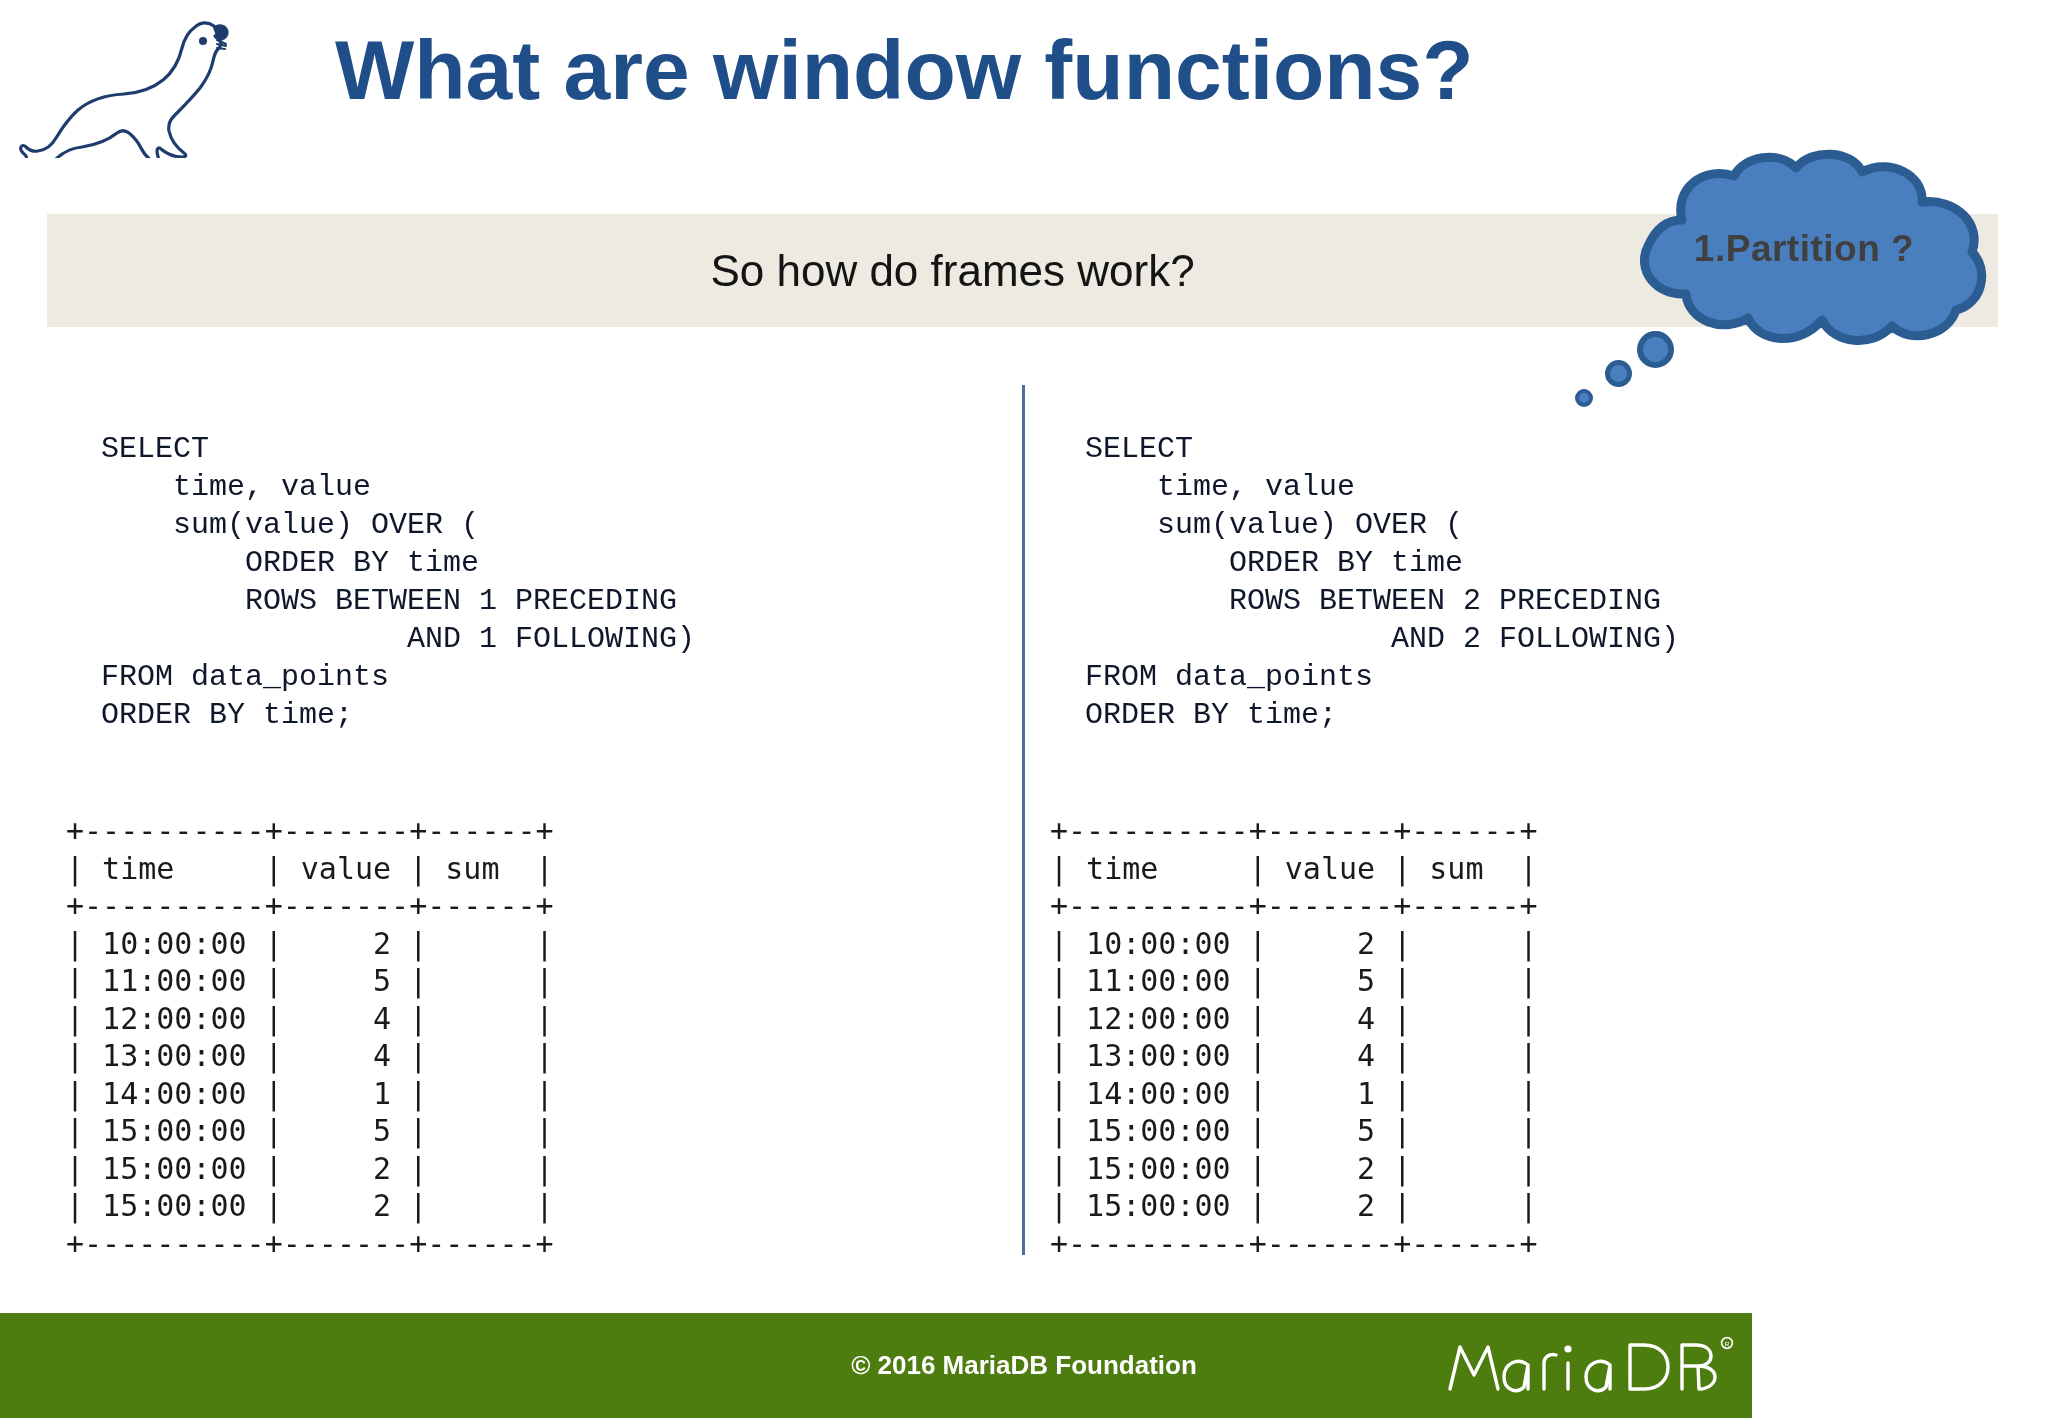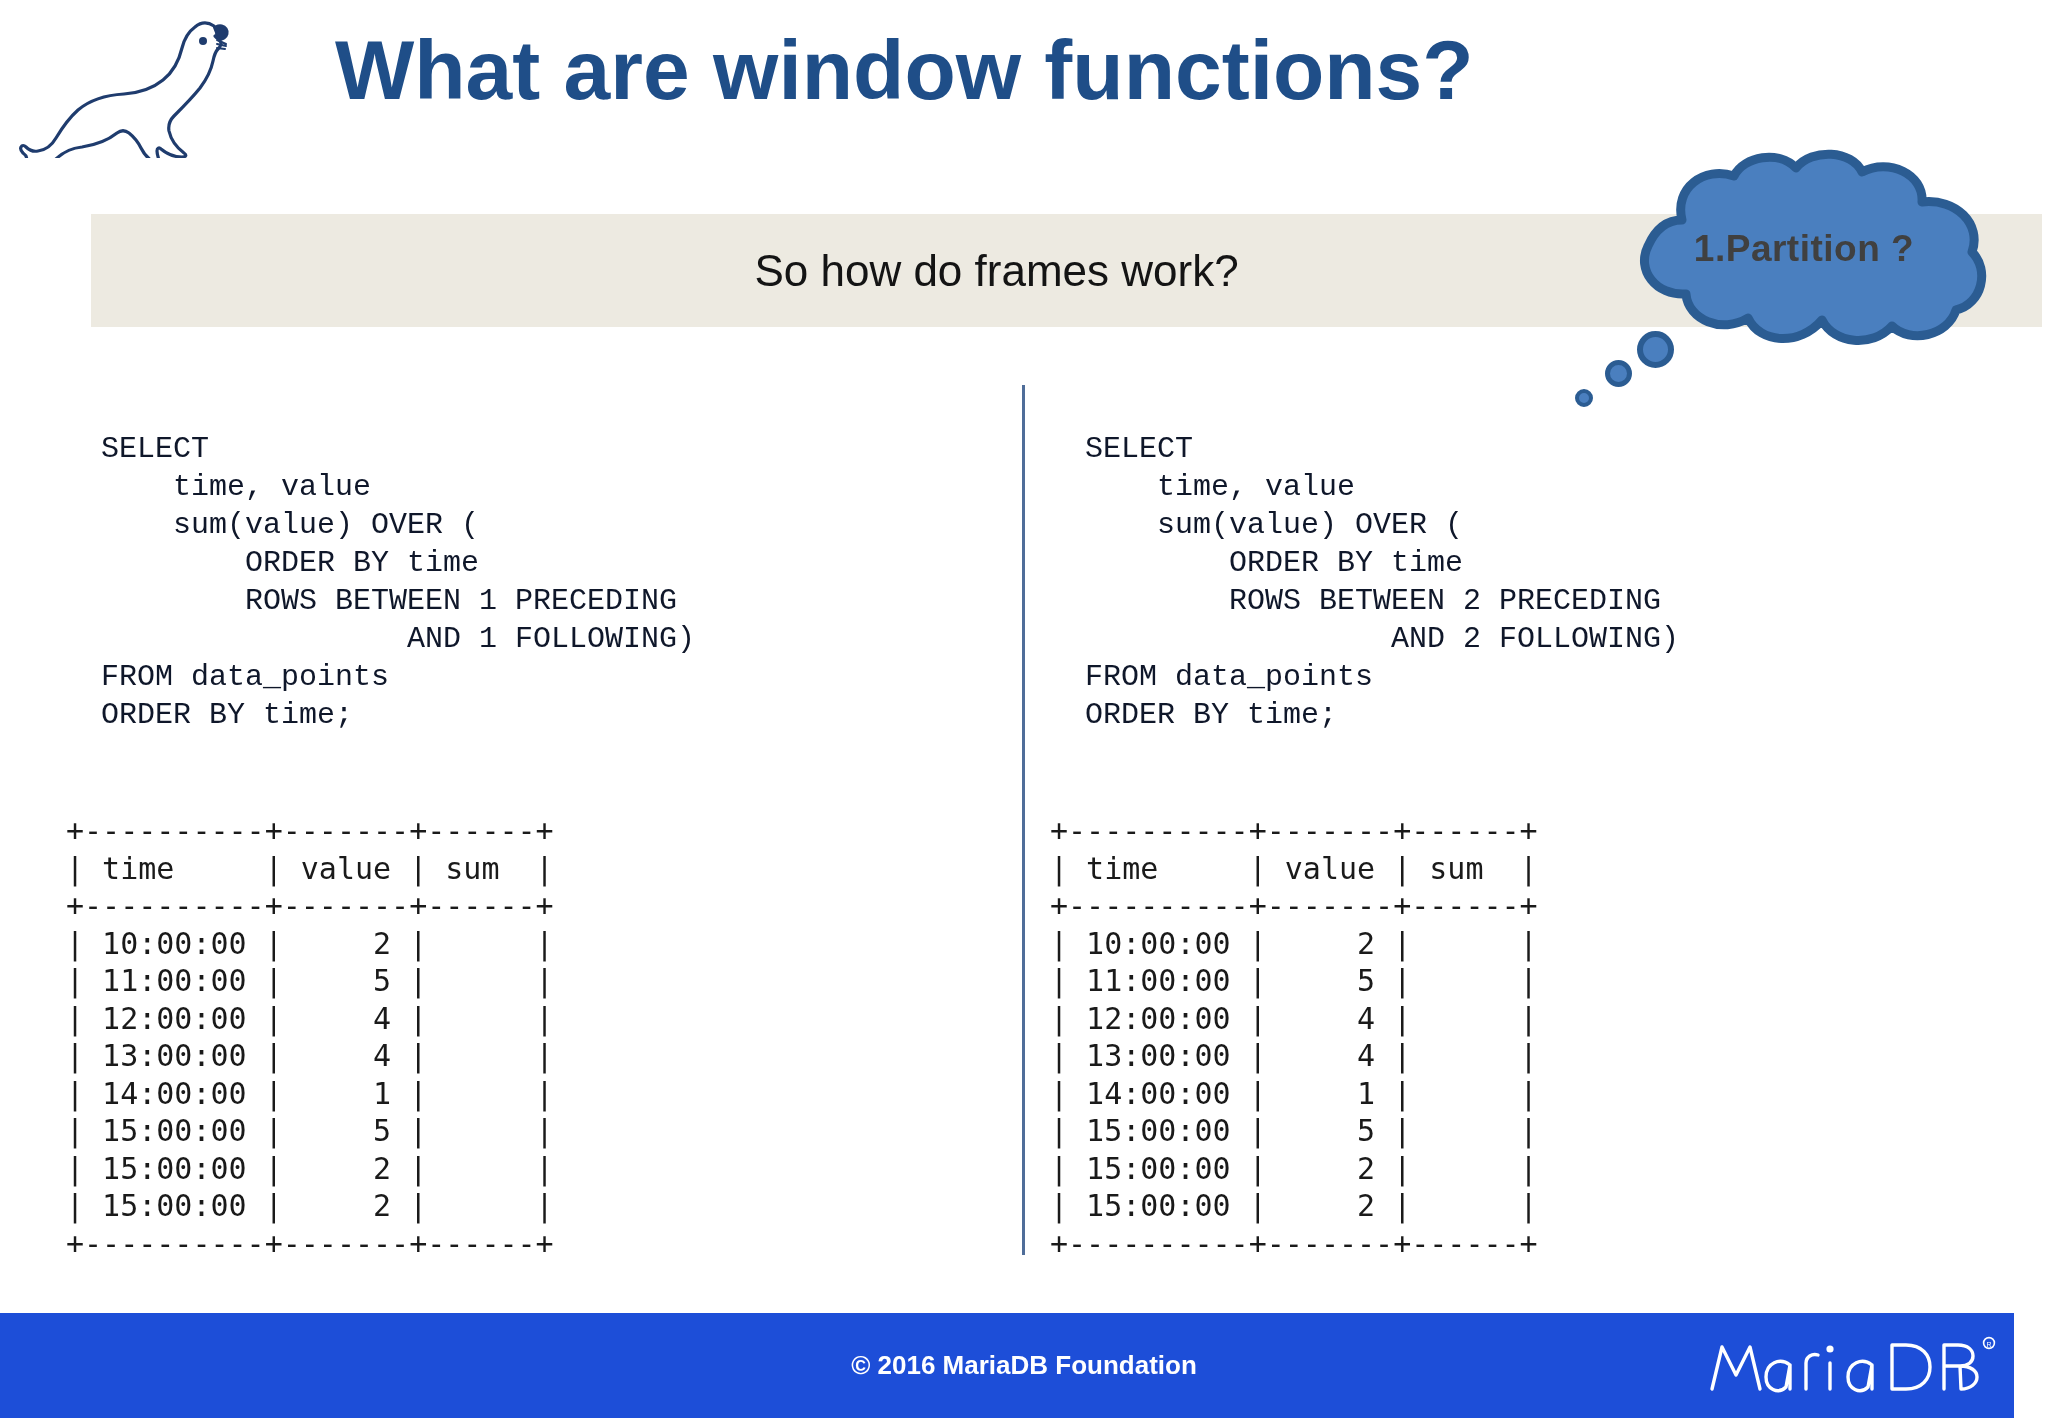--- a/index.html
+++ b/index.html
@@ -38,21 +38,20 @@
   }
 
   
   #subtitle-banner {
     position: absolute;
     left: 47px;
     top: 214px;
     width: 1951px;
     height: 113px;
     background: #EDEAE1;
-    margin-left: 44px;
   }
   #subtitle-text {
     position: absolute;
     left: 0;
     top: 0;
     width: 1951px;
     height: 113px;
     display: flex;
     align-items: center;
     justify-content: center;
@@ -134,23 +133,23 @@
     white-space: pre;
   }
   #table-column-left  { left: 66px; }
   #table-column-right { left: 1050px; }
 
   
   #footer-bar {
     position: absolute;
     left: 0;
     bottom: 0;
-    width: 2014px;
+    width: 1752px;
     height: 105px;
-    background: #1d4ed8;
+    background: #4d7c0f;
   }
   #footer-copyright {
     position: absolute;
     left: 0;
     top: 0;
     width: 2048px;
     height: 105px;
     display: flex;
     align-items: center;
     justify-content: center;

